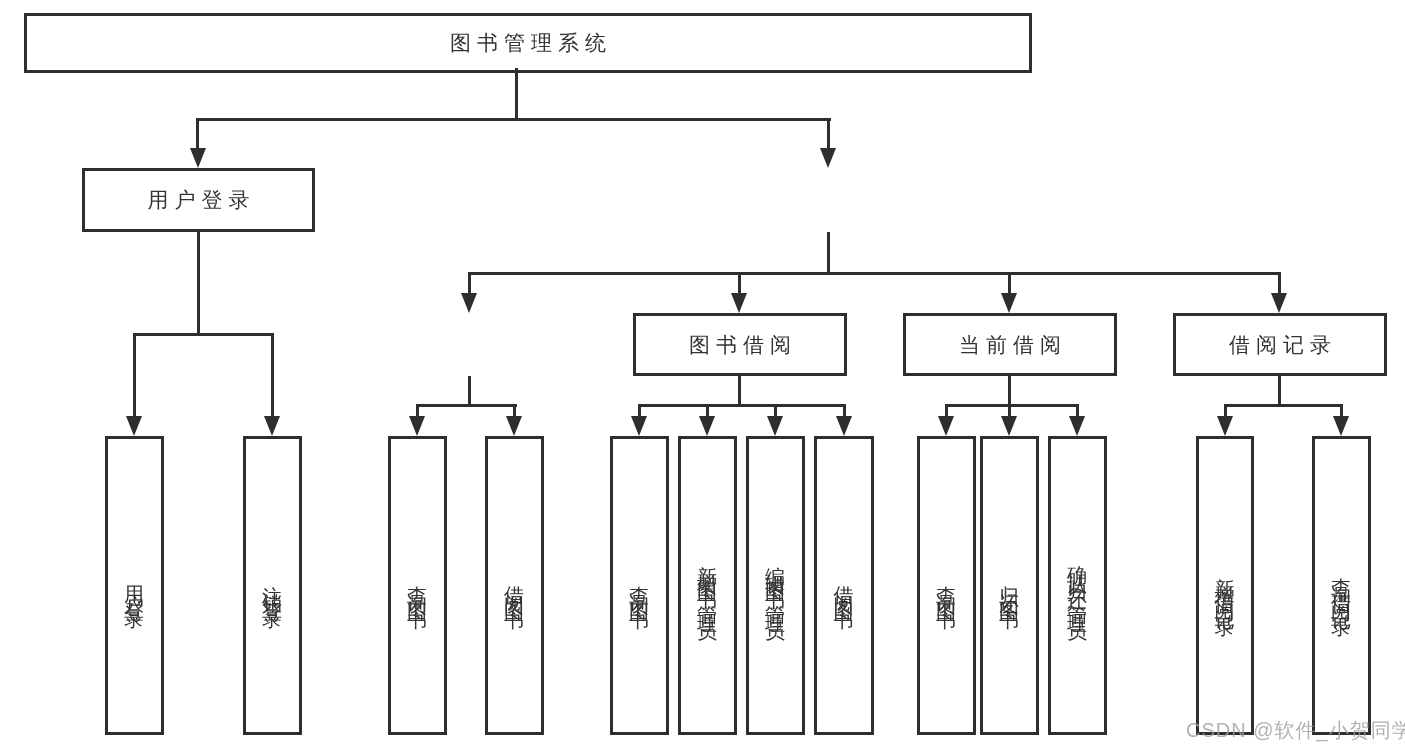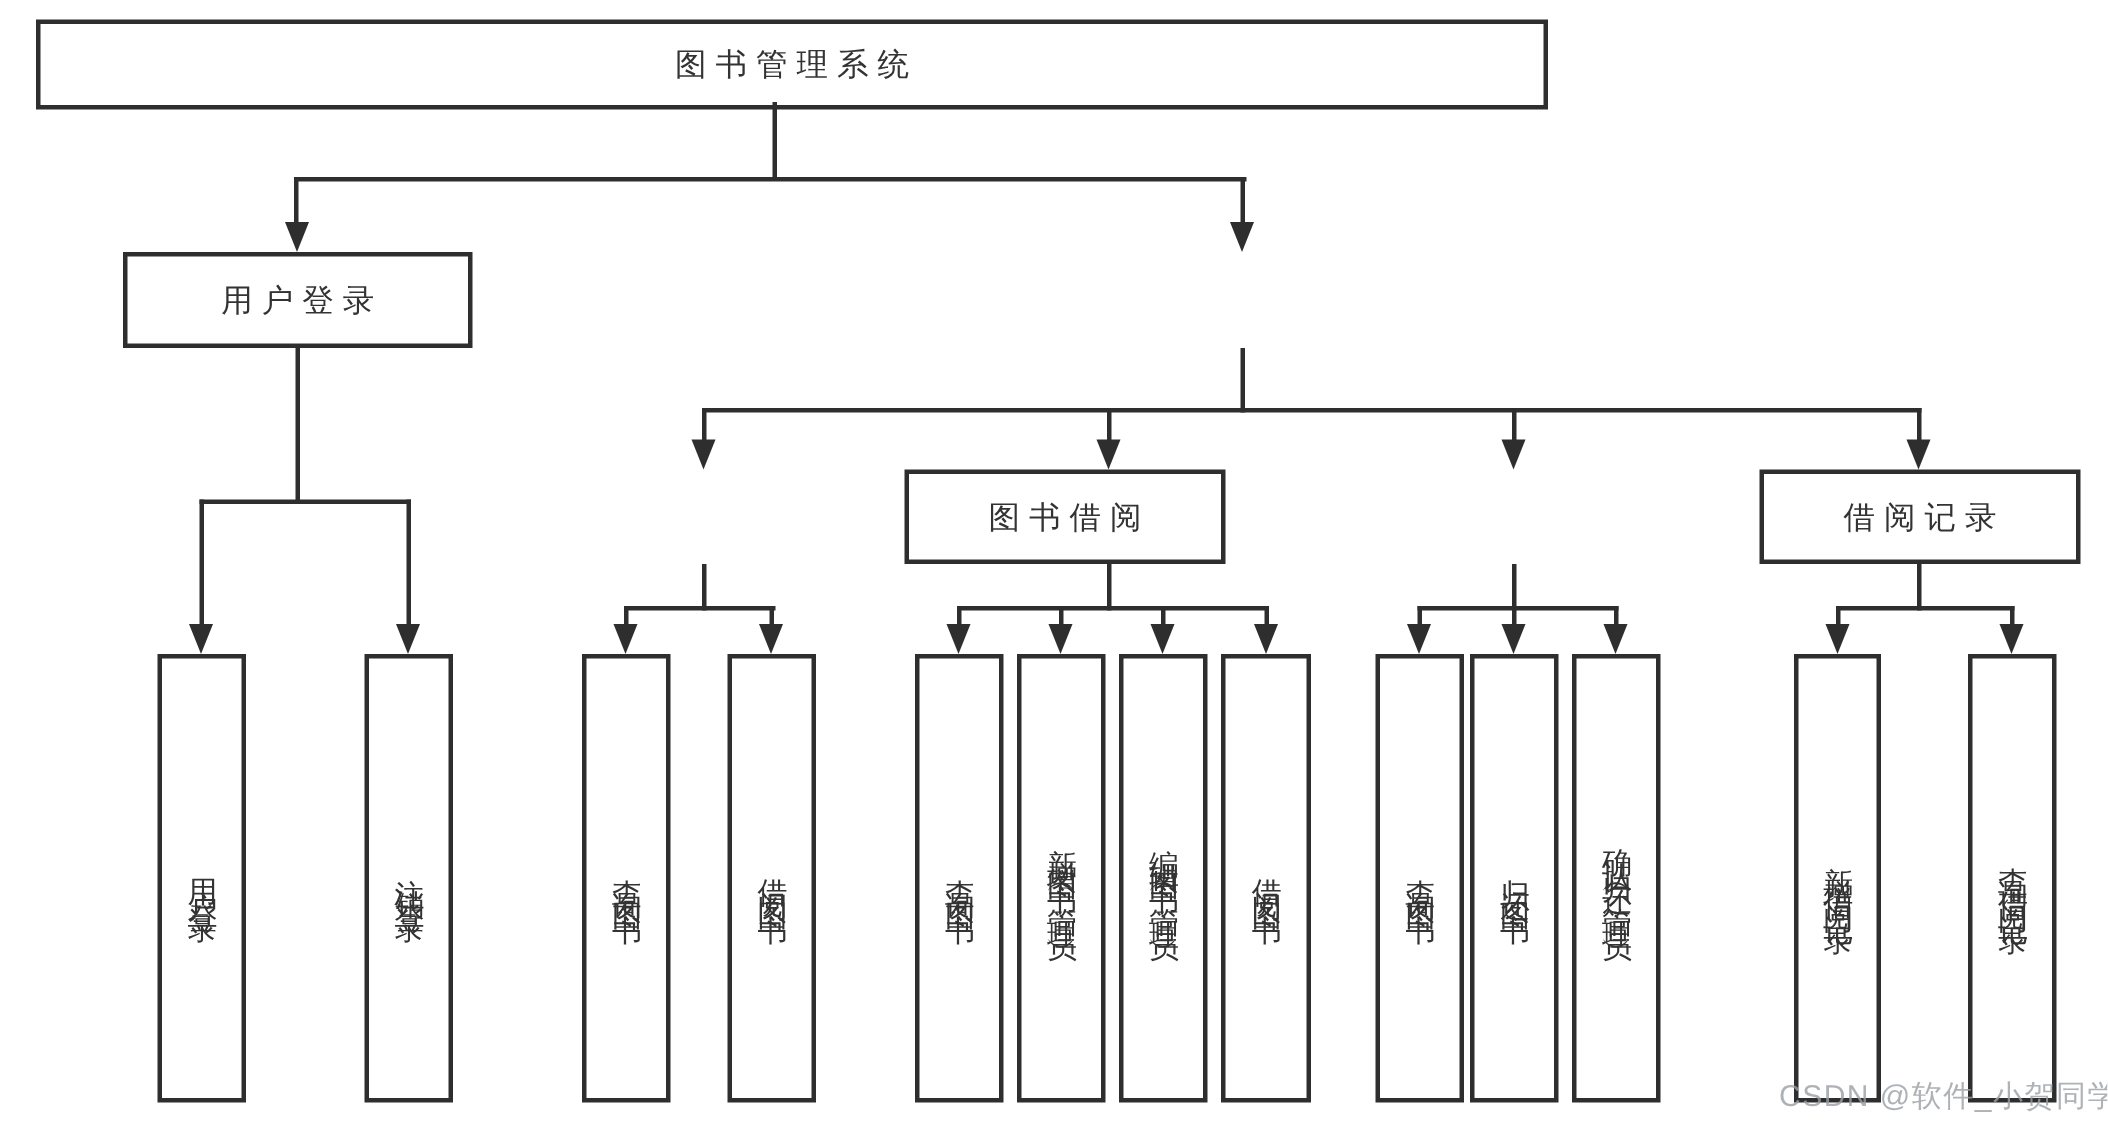--- a/index.html
+++ b/index.html
@@ -73,24 +73,27 @@
   <div class="node" style="left:0;top:13px;width:1008px;height:60px;margin-left:24px;">
     <span>图书管理系统</span>
   </div>
 
   <div class="node" style="left:82px;top:168px;width:233px;height:64px;">
     <span>用户登录</span>
   </div>
 
 
 
-  <div class="node" style="left:603px;top:313px;width:214px;height:63px;">
+  <div class="node" style="left:633px;top:313px;width:214px;height:63px;">
     <span>图书借阅</span>
   </div>
 
+  <div class="node" style="left:903px;top:313px;width:214px;height:63px;">
+    <span>当前借阅</span>
+  </div>
 
   <div class="node" style="left:1173px;top:313px;width:214px;height:63px;">
     <span>借阅记录</span>
   </div>
 
   <div class="leaf" style="left:105px;top:436px;width:59px;height:299px;">
     <span class="vtext">用户登录</span>
   </div>
   <div class="leaf" style="left:243px;top:436px;width:59px;height:299px;">
     <span class="vtext">注销登录</span>

